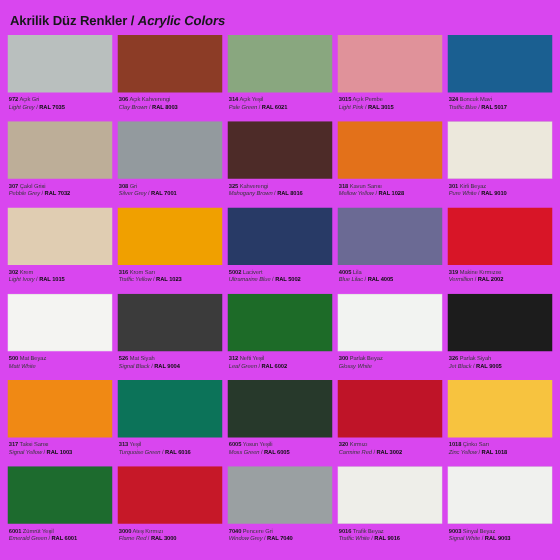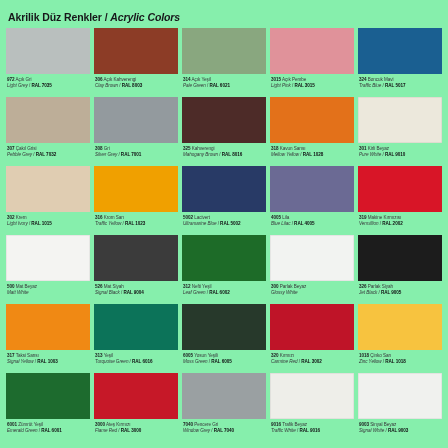--- a/index.html
+++ b/index.html
@@ -10,21 +10,21 @@
     width: 448px;
     height: 448px;
     background: #ffffff;
     font-family: "Liberation Sans", sans-serif;
     overflow: hidden;
   }
   #sheet {
     width: 448px;
     height: 448px;
     position: relative;
-    background: #86efac;
+    background: #d946ef;
     box-sizing: border-box;
     padding: 0;
   }
   #chart-title {
     position: absolute;
     left: 8px;
     top: 11px;
     font-size: 10.5px;
     font-weight: bold;
     color: #17171a;

